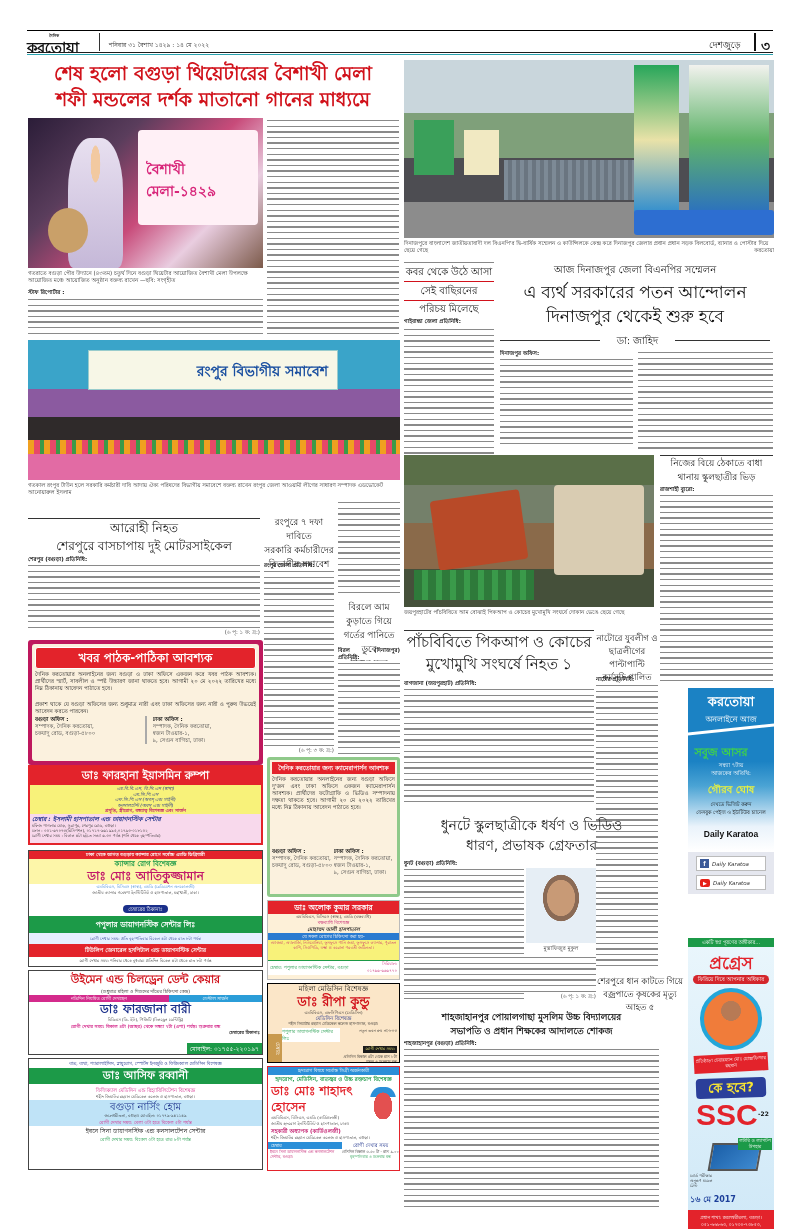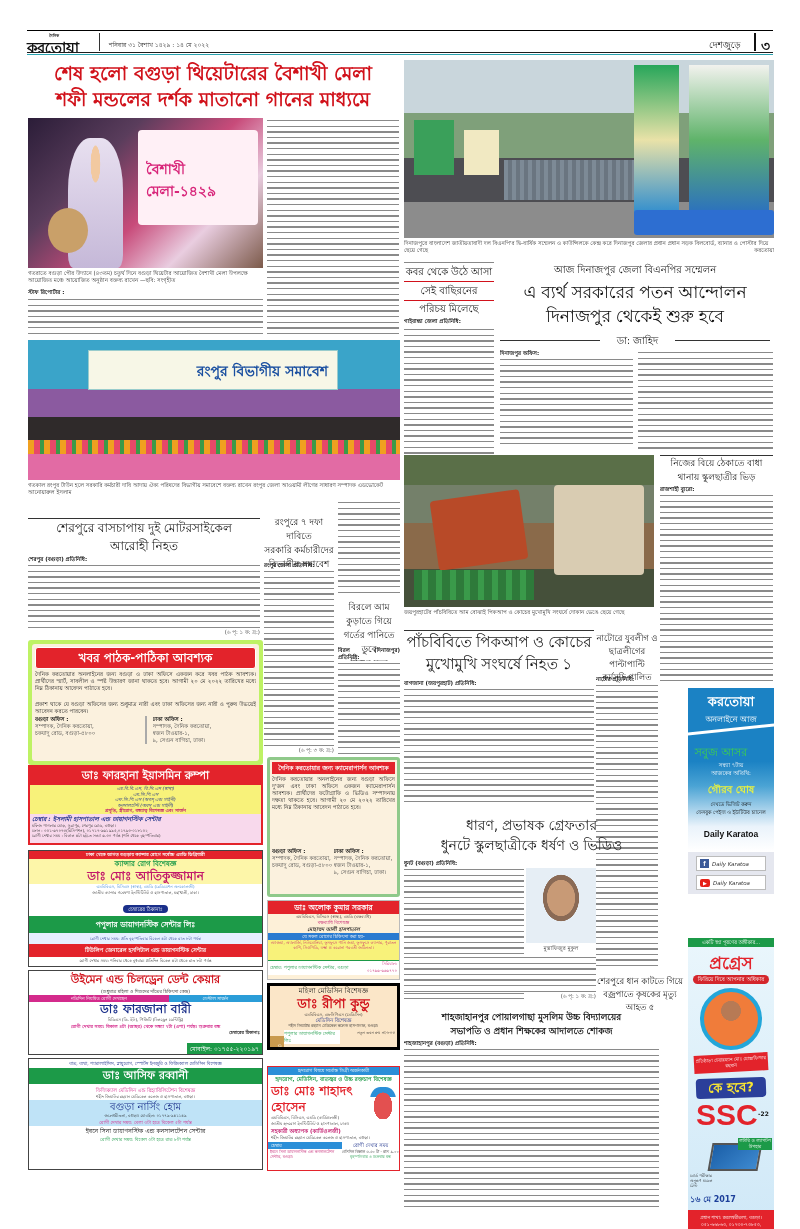--- a/index.html
+++ b/index.html
@@ -89,22 +89,22 @@
 </div>
 <div class="abs" style="left:500px;top:340px;width:270px;height:1px;background:#333"></div>
 <div class="abs hd" style="left:600px;top:334px;width:75px;font-size:10px;background:#fff;line-height:14px">ডা: জাহিদ</div>
 <div class="abs txt" style="left:500px;top:350px;width:133px;height:100px">
   <span style="font-weight:bold;color:#111">দিনাজপুর অফিস:</span>
   <div class="lines" style="height:92px"></div>
 </div>
 <div class="abs txt lines" style="left:638px;top:350px;width:135px;height:100px"></div>
 
 <div class="abs hd" style="left:28px;top:518px;width:232px;font-size:12px;line-height:18px;border-top:1px solid #333">
+  <div>আরোহী নিহত</div>
   <div>শেরপুরে বাসচাপায় দুই মোটরসাইকেল</div>
-  <div>আরোহী নিহত</div>
 </div>
 <div class="abs txt" style="left:28px;top:556px;width:232px;height:82px">
   <span style="font-weight:bold;color:#111">শেরপুর (বগুড়া) প্রতিনিধি:</span>
   <div class="lines" style="height:66px"></div>
   <div style="text-align:right">(৬ পৃ: ১ ক: দ্র:)</div>
 </div>
 
 <div class="abs hd" style="left:264px;top:515px;width:70px;font-size:9px;line-height:14px">
   <div>রংপুরে ৭ দফা দাবিতে</div>
   <div>সরকারি কর্মচারীদের</div>
@@ -161,21 +161,21 @@
 </div>
 <div class="abs txt" style="left:596px;top:676px;width:62px;height:295px">
   <span style="font-weight:bold;color:#111">নাটোর প্রতিনিধি:</span>
   <div class="lines" style="height:285px"></div>
 </div>
 
 <div class="abs" style="left:688px;top:688px;width:86px;height:163px;background:linear-gradient(#1b82c4 0 45%,#4aa3d4 60%,#eaf3fb 85%,#fff 100%);overflow:hidden">
   <div class="abs center" style="left:0;top:4px;width:86px;font-size:13px;font-weight:bold;color:#fff">করতোয়া</div>
   <div class="abs center" style="left:0;top:25px;width:86px;font-size:8px;color:#fff">অনলাইনে আজ</div>
   <div class="abs" style="left:0;top:40px;width:86px;height:3px;background:#fff;transform:skewY(-6deg)"></div>
-  <div class="abs center" style="left:0;top:56px;width:66px;font-size:11px;font-weight:normal;color:#3fd24a">সবুজ আসর</div>
+  <div class="abs center" style="left:0;top:56px;width:66px;font-size:11px;font-weight:bold;color:#3fd24a">সবুজ আসর</div>
   <div class="abs center" style="left:0;top:74px;width:86px;font-size:5.5px;color:#fff">সন্ধ্যা ৭টায়</div>
   <div class="abs center" style="left:0;top:82px;width:86px;font-size:5.5px;color:#fff">আজকের অতিথি:</div>
   <div class="abs center" style="left:0;top:94px;width:86px;font-size:10px;font-weight:bold;color:#e6f043">গৌরব ঘোষ</div>
   <div class="abs center" style="left:0;top:113px;width:86px;font-size:5px;color:#111">দেখতে ভিজিট করুন</div>
   <div class="abs center" style="left:8px;top:121px;width:70px;font-size:5px;color:#111;line-height:7px">ফেসবুক পেইজ ও ইউটিউব চ্যানেল</div>
   <div class="abs center" style="left:0;top:141px;width:86px;font-size:8.5px;font-weight:bold;color:#111;font-family:'Liberation Sans',sans-serif">Daily Karatoa</div>
 </div>
 <div class="abs" style="left:688px;top:852px;width:86px;height:42px;background:#e5e7ef">
   <div class="abs" style="left:8px;top:4px;width:70px;height:15px;background:#fff;border:1px solid #bbb;display:flex;align-items:center;gap:3px;padding-left:3px">
     <span style="width:9px;height:9px;background:#3b5998;color:#fff;font-size:7px;font-weight:bold;text-align:center;line-height:9px;font-family:'Liberation Sans',sans-serif">f</span>
@@ -200,22 +200,22 @@
   <div class="abs center" style="left:50px;top:200px;width:34px;font-size:4.5px;background:#1c9a48;color:#fff;line-height:6px">লটারি ও ল্যাপটপ উপহার</div>
   <div class="abs" style="left:2px;top:235px;width:30px;font-size:4px;line-height:5px;color:#111">বোর্ড পরীক্ষার অনুরূপ মডেল টেস্ট</div>
   <div class="abs" style="left:2px;top:255px;font-size:8px;font-weight:bold;color:#1c3f9a">১৬ মে 2017</div>
   <div class="abs center" style="left:0;top:272px;width:86px;height:25px;background:#e3232b;color:#fff;font-size:4.5px;line-height:7px;padding-top:4px">
     <div>প্রধান শাখা: জলেশ্বরীতলা, বগুড়া।</div>
     <div>০৫১-৬৬৮৬৩, ০১৭৩০-৭৩৮৫৩, ০১৭১৭-১৫২৬৭৭</div>
   </div>
 </div>
 
 <div class="abs hd" style="left:404px;top:815px;width:255px;font-size:14px;line-height:20px">
+  <div>ধুনটে স্কুলছাত্রীকে ধর্ষণ ও ভিডিও</div>
   <div>ধারণ, প্রভাষক গ্রেফতার</div>
-  <div>ধুনটে স্কুলছাত্রীকে ধর্ষণ ও ভিডিও</div>
 </div>
 <div class="abs txt" style="left:404px;top:860px;width:120px;height:145px">
   <span style="font-weight:bold;color:#111">ধুনট (বগুড়া) প্রতিনিধি:</span>
   <div class="lines" style="height:135px"></div>
 </div>
 <div class="abs photo" style="left:526px;top:868px;width:70px;height:75px;background:radial-gradient(ellipse at 50% 40%,#c89a76 0 28%,#8a6a55 29% 36%,#e6eef5 37%)"></div>
 <div class="abs cap center" style="left:526px;top:945px;width:70px">মুস্তাফিজুর মুকুল</div>
 <div class="abs txt lines" style="left:404px;top:955px;width:192px;height:38px"></div>
 <div class="abs txt" style="left:540px;top:993px;width:56px;text-align:right">(৬ পৃ: ১ ক: দ্র:)</div>
 
@@ -227,21 +227,21 @@
   <span style="font-weight:bold;color:#111">শাহজাহানপুর (বগুড়া) প্রতিনিধি:</span>
   <div class="lines" style="height:160px"></div>
 </div>
 
 <div class="abs hd" style="left:596px;top:975px;width:88px;font-size:8.5px;line-height:13px">
   <div>শেরপুরে ধান কাটতে গিয়ে</div>
   <div>বজ্রপাতে কৃষকের মৃত্যু</div>
   <div>আহত ৫</div>
 </div>
 
-<div class="abs" style="left:28px;top:640px;width:235px;height:125px;background:#bef264;padding:4px;border-radius:3px">
+<div class="abs" style="left:28px;top:640px;width:235px;height:125px;background:#be185d;padding:4px;border-radius:3px">
   <div style="background:#fbf1de;width:100%;height:100%;border-radius:3px;position:relative;padding:3px">
     <div class="red-band" style="font-size:12px;line-height:20px;border-radius:3px;border:1px solid #fff">খবর পাঠক-পাঠিকা আবশ্যক</div>
     <div class="txt" style="margin-top:2px;height:30px;color:#222">দৈনিক করতোয়ার অনলাইনের জন্য বগুড়া ও ঢাকা অফিসে একজন করে খবর পাঠক আবশ্যক। প্রার্থীদের স্মার্ট, সাবলীল ও স্পষ্ট উচ্চারণ জানা থাকতে হবে। আগামী ২০ মে ২০২২ তারিখের মধ্যে নিম্ন ঠিকানায় আবেদন পাঠাতে হবে।</div>
     <div class="txt" style="height:14px;color:#222">প্রকাশ থাকে যে বগুড়া অফিসের জন্য শুধুমাত্র নারী এবং ঢাকা অফিসের জন্য নারী ও পুরুষ উভয়েই আবেদন করতে পারবেন।</div>
     <div style="display:flex;margin-top:1px">
       <div style="flex:1" class="txt">
         <div style="font-weight:bold;color:#111">বগুড়া অফিস :</div>
         <div>সম্পাদক, দৈনিক করতোয়া,</div>
         <div>চকযাদু রোড, বগুড়া-৫৮০০</div>
       </div>
@@ -345,21 +345,21 @@
   <div class="center" style="background:#f8f27a;font-size:4px;line-height:5px;color:#c2186b;height:20px;overflow:hidden">অ্যাজমা, অ্যালার্জি, নিউমোনিয়া, ফুসফুসে পানি জমা, ফুসফুসে ক্যান্সার, পুরাতন কাশি, সিওপিডি, যক্ষ্মা ও করোনা পরবর্তী জটিলতা।</div>
   <div style="display:flex;align-items:center;background:#fff;border-top:1px solid #1c9a48">
     <div style="flex:1;font-size:4.5px;line-height:10px;color:#1c9a48;padding-left:2px">চেম্বার: পপুলার ডায়াগনস্টিক সেন্টার, বগুড়া</div>
     <div style="text-align:right;padding-right:2px">
       <div style="font-size:4px;color:#c2186b">সিরিয়াল:</div>
       <div style="font-size:4px;color:#c2186b">০১৭৬৬-৬৬৬৭৭০</div>
     </div>
   </div>
 </div>
 
-<div class="abs ad" style="left:267px;top:983px;width:133px;height:67px;border:3px solid #000000;background:#fbe6c8">
+<div class="abs ad" style="left:267px;top:983px;width:133px;height:80px;border:1px solid #000000;background:#fbe6c8">
   <div class="abs" style="left:0;top:50px;width:14px;height:30px;background:#c99a4e;color:#fff;font-size:5px;writing-mode:vertical-rl;text-align:center">চেম্বার:</div>
   <div class="center" style="font-size:7px;line-height:10px;color:#111">মহিলা মেডিসিন বিশেষজ্ঞ</div>
   <div class="center hd-red" style="font-size:13px;line-height:16px;font-weight:bold">ডাঃ রীপা কুন্ডু</div>
   <div class="center" style="font-size:4px;line-height:5px;color:#222">এমবিবিএস, এফসিপিএস (মেডিসিন)</div>
   <div class="center" style="font-size:5px;line-height:6px;color:#1a2f8a">মেডিসিন বিশেষজ্ঞ</div>
   <div class="center" style="font-size:3.8px;line-height:5px;color:#222">শহীদ জিয়াউর রহমান মেডিকেল কলেজ হাসপাতাল, বগুড়া।</div>
   <div style="display:flex;margin-left:14px;margin-top:2px">
     <div style="flex:1">
       <div style="font-size:4.5px;line-height:7px;color:#1c9a48;background:#fff">পপুলার ডায়াগনস্টিক সেন্টার লিঃ</div>
     </div>

